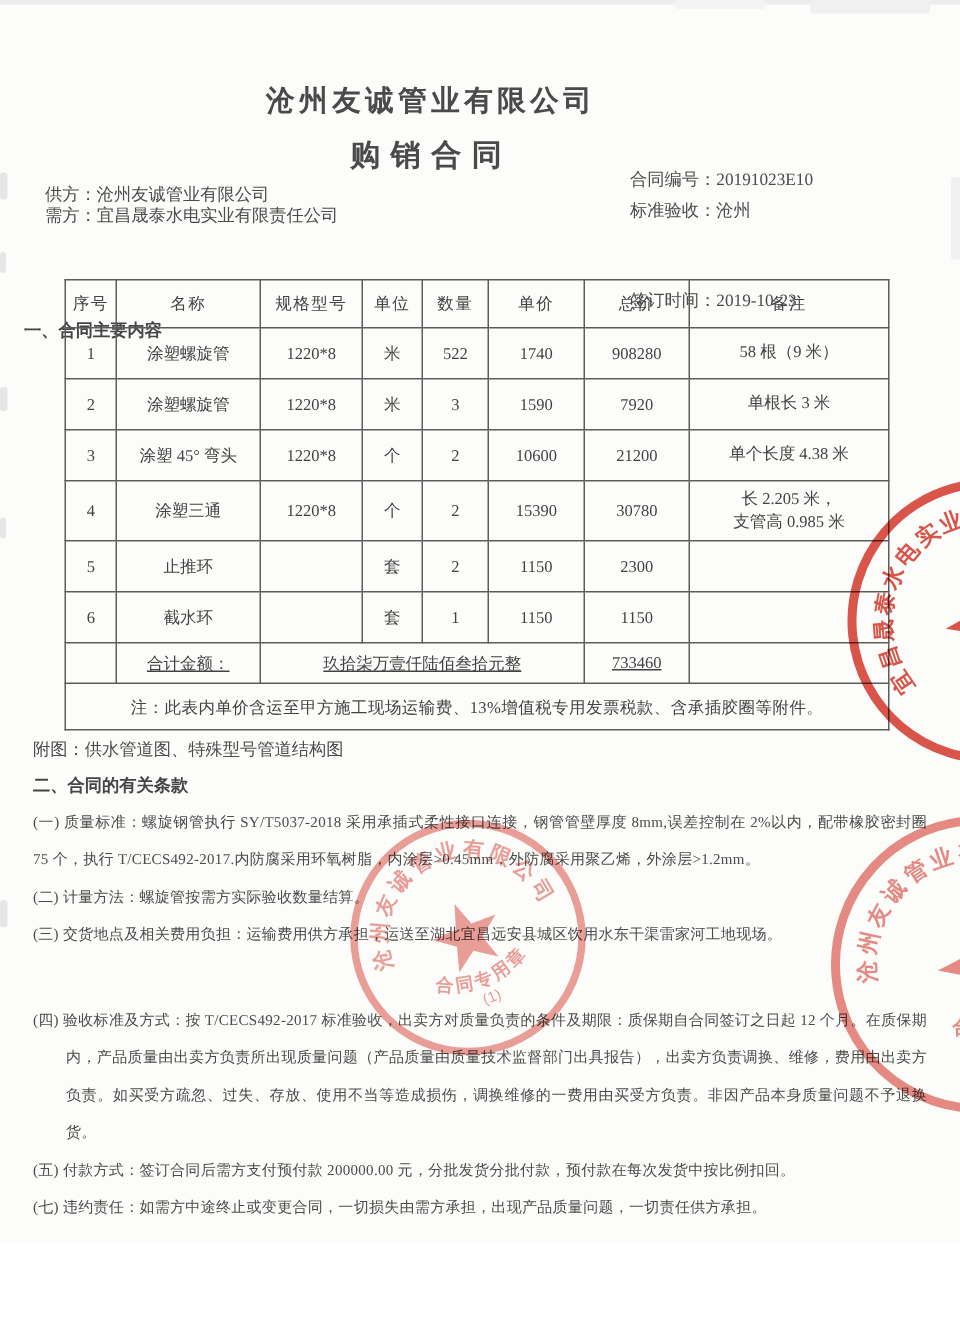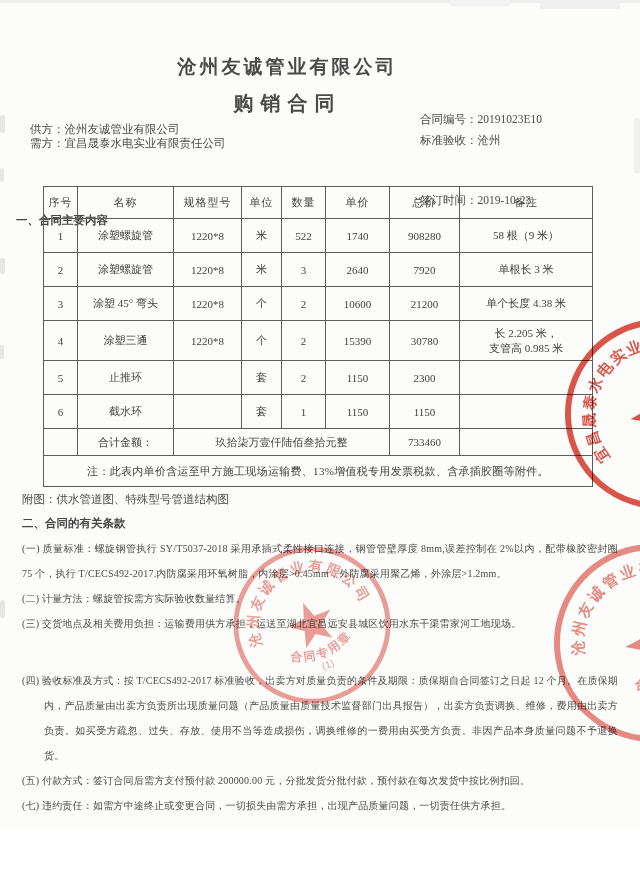--- a/index.html
+++ b/index.html
@@ -37,21 +37,21 @@
     font-size:11px;color:#424242;
   }
   table.items th,table.items td{
     border:1px solid #5c5c5c;text-align:center;vertical-align:middle;
     padding:1px 2px;overflow:hidden;font-weight:normal;
   }
   table.items th{letter-spacing:1px;}
   tr.r-head{height:32px;}
   tr.r-item{height:34px;}
   tr.r-tall{height:40px;}
-  tr.r-total{height:27px;}
+  tr.r-total{height:27px;text-decoration:underline;}
   tr.r-note{height:31px;}
   td.remark{white-space:pre-line;line-height:1.35;}
   td.note-cell{text-align:left;padding-left:6px;font-size:11px;letter-spacing:.3px;}
   
   .attachment{position:absolute;left:22px;top:492px;font-size:11.5px;color:#4b4b4b;}
   .clauses{position:absolute;left:22px;top:536px;width:596px;}
   .clauses p{
     margin:0;font-size:10px;line-height:25px;color:#4b4b4b;
     text-align:justify;letter-spacing:.2px;
   }
@@ -134,21 +134,21 @@
         <td>1740</td>
         <td>908280</td>
         <td class="remark">58 根（9 米）</td>
       </tr>
       <tr class="r-item">
         <td>2</td>
         <td>涂塑螺旋管</td>
         <td>1220*8</td>
         <td>米</td>
         <td>3</td>
-        <td>2640</td>
+        <td>1590</td>
         <td>7920</td>
         <td class="remark">单根长 3 米</td>
       </tr>
       <tr class="r-item">
         <td>3</td>
         <td>涂塑 45° 弯头</td>
         <td>1220*8</td>
         <td>个</td>
         <td>2</td>
         <td>10600</td>

